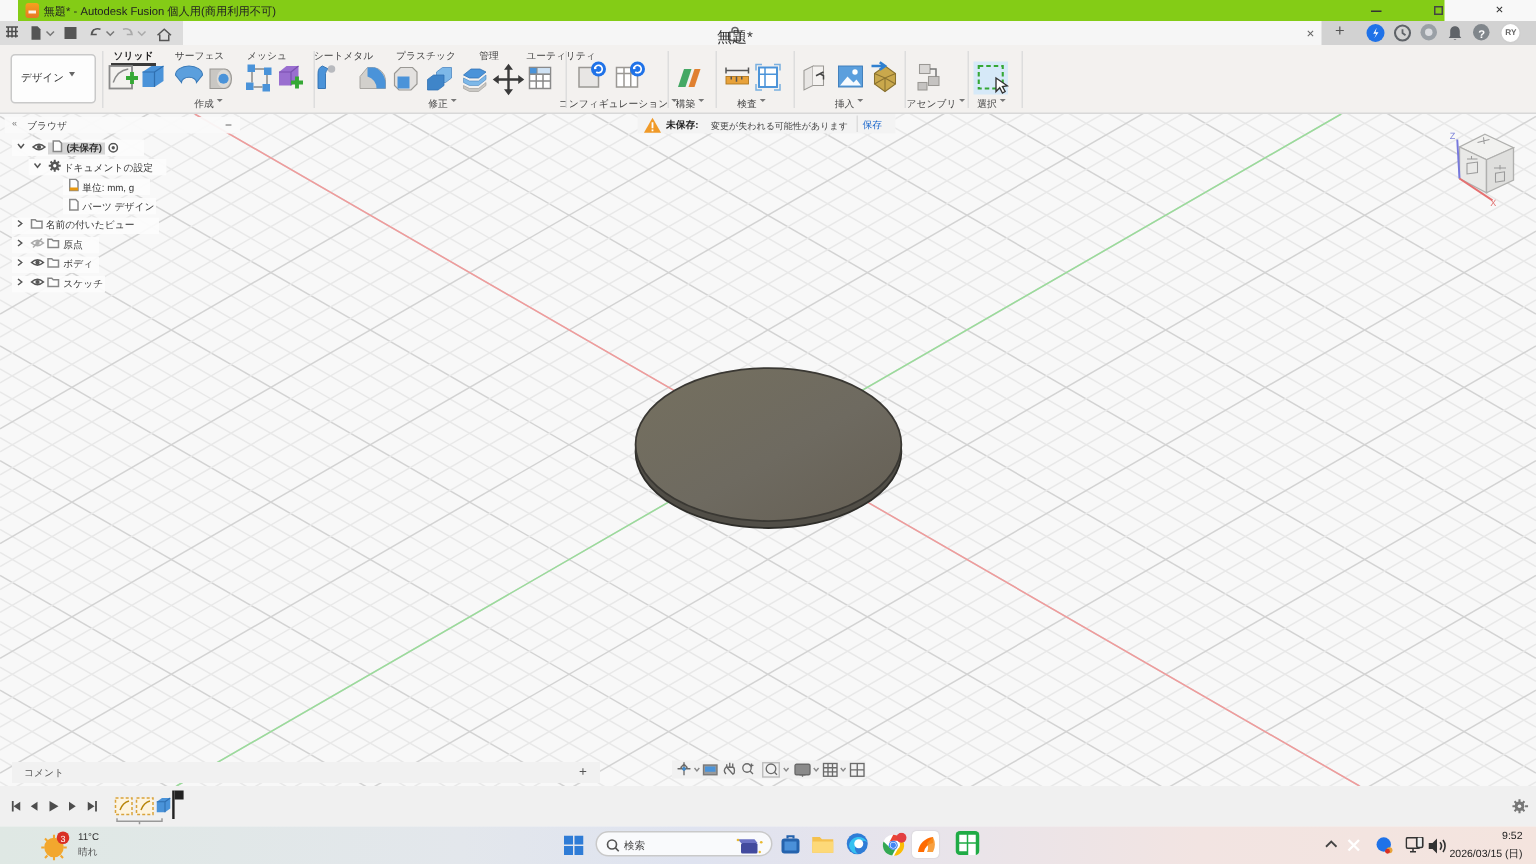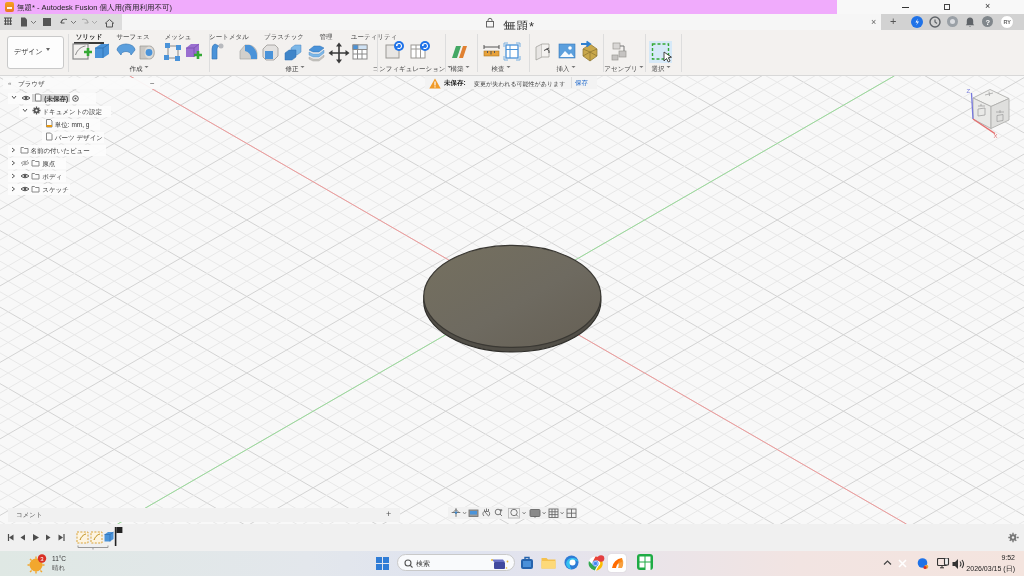--- a/index.html
+++ b/index.html
@@ -303,21 +303,21 @@
   </g>
   <g fill="#777">
         <circle cx="1013" cy="13.5" r="3.2"></circle>
         <circle cx="1013" cy="13.5" r="1.2" fill="#f0f0f0"></circle>
    <g stroke="#777" stroke-width="1.4">
           <path d="M1013 8.8v2M1013 16.2v2M1008.3 13.5h2M1016.7 13.5h2M1009.7 10.2l1.4 1.4M1014.9 15.4l1.4 1.4M1016.3 10.2l-1.4 1.4M1011.1 15.4l-1.4 1.4"></path>
         </g>
   </g>
  </svg>
 </div>
-<div class="abs" style="left:0;top:0;width:837px;height:14px;background:#f0abfc">
+<div class="abs" style="left:12px;top:0;width:951px;height:14px;background:#84cc16">
  <div class="abs" style="left:5px;top:2px;width:9px;height:10px;background:linear-gradient(#f6a21d,#e77724);border-radius:2px">
    <div class="abs" style="left:2px;top:5px;width:5px;height:2px;background:#fff;opacity:.9"></div>
     </div>
  <div class="abs txt" style="left:17px;top:3px;font-size:7.5px;color:#222">無題* - Autodesk Fusion 個人用(商用利用不可)</div>
  <div class="abs" style="left:902px;top:7px;width:7px;height:1.2px;background:#333"></div>
  <div class="abs" style="left:944px;top:4px;width:6px;height:6px;border:1px solid #444"></div>
  <div class="abs txt" style="left:985px;top:1px;font-size:9px;color:#333">×</div>
 </div>
 <div class="abs" style="left:0;top:14px;width:1024px;height:16px;background:#d2d2d2">
  <div class="abs" style="left:0;top:0;width:122px;height:16px;background:#dcdcdc"></div>
@@ -332,21 +332,21 @@
    <path d="M88 9c0-3-3-4.5-6-3.5 M86.5 5.5 L88 9 l-3.5 0" stroke="#aaa"></path>
    <path d="M92 7l2.5 2.5 2.5-2.5" stroke="#aaa"></path>
    <path d="M105 9.5 l4.5-4 4.5 4 M106.5 9v4h6v-4" stroke="#555"></path>
   </g>
  </svg>
  <div class="abs" style="left:122px;top:0;width:759px;height:16px;background:#f6f6f6"></div>
  <svg class="abs" style="left:485px;top:2.5px" width="10" height="11" viewBox="0 0 10 11">
    <rect x="1.5" y="4.5" width="7" height="5.5" fill="none" stroke="#666"></rect>
    <path d="M3 4.5 v-1.2 a2 2 0 0 1 4 0 v1.2" fill="none" stroke="#666"></path>
  </svg>
- <div class="abs txt" style="left:503px;top:4px;font-size:13px;color:#333">無題*</div>
+ <div class="abs txt" style="left:478px;top:4px;font-size:10px;color:#333">無題*</div>
  <div class="abs txt" style="left:871px;top:3px;font-size:9px;color:#666">×</div>
  <div class="abs txt" style="left:890px;top:1px;font-size:11px;color:#555">+</div>
  <div class="abs" style="left:911px;top:2px;width:12px;height:12px;border-radius:50%;background:#1f72e8"></div>
  <svg class="abs" style="left:911px;top:2px" width="12" height="12">
       <path d="M6.8 2.5 L4.5 6.5 h2 L5.2 9.5 L8 5.5 h-2z" fill="#fff"></path>
     </svg>
  <svg class="abs" style="left:929px;top:2px" width="12" height="12">
       <circle cx="6" cy="6" r="5" fill="none" stroke="#5f6368" stroke-width="1.4"></circle>
       <path d="M6 3.5 V6 l2 1.5" stroke="#5f6368" stroke-width="1.2" fill="none"></path>
     </svg>

